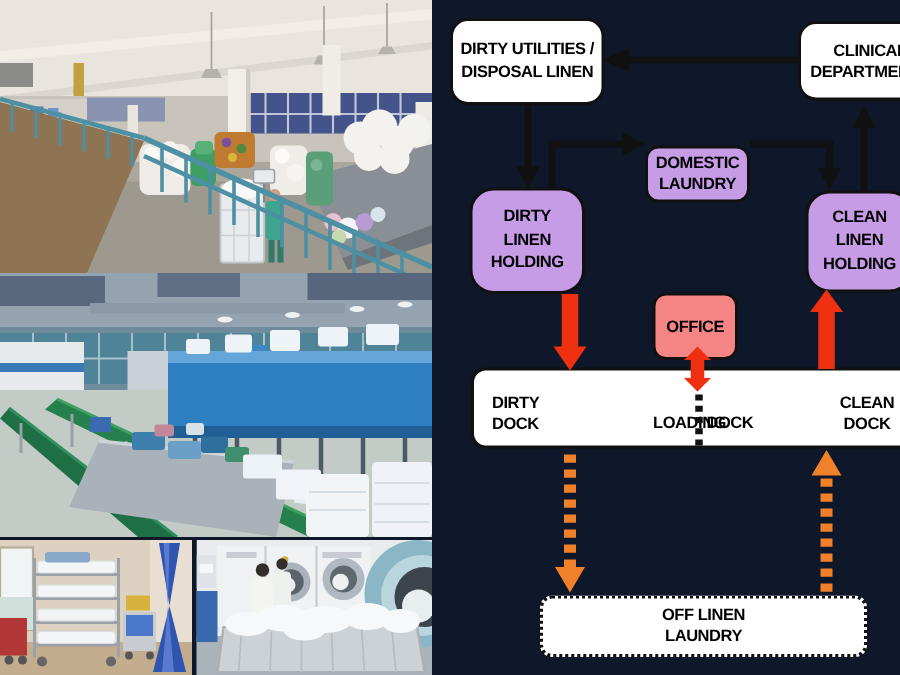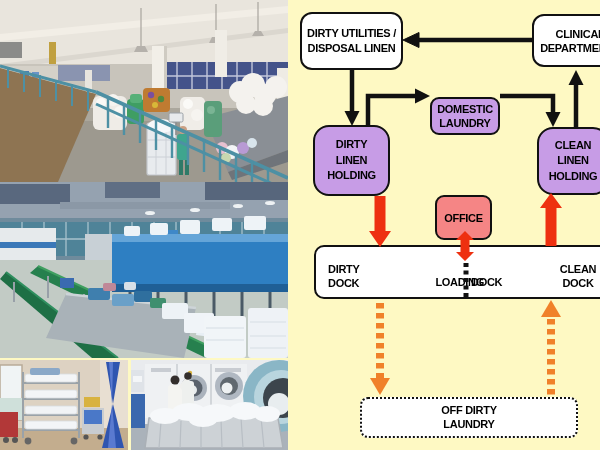--- a/index.html
+++ b/index.html
@@ -1,18 +1,18 @@
 <!DOCTYPE html>
 <html><head>
 <meta charset="utf-8">
 <style>
   html,body { margin:0; padding:0; background:#fff; }
   .stage {
     position:relative; width:600px; height:450px; overflow:hidden;
-    background:#fef9c3; font-family:"Liberation Sans", sans-serif;text-decoration:underline;
+    background:#0f172a; font-family:"Liberation Sans", sans-serif;text-decoration:underline;
     -webkit-font-smoothing:antialiased;
   }
   .photo { position:absolute; display:block; }
   .diagram { position:absolute; left:288px; top:0; width:312px; height:450px; }
   .arrows { position:absolute; left:0; top:0; width:312px; height:450px; }
   .arrows.front { pointer-events:none; z-index:3; }
   .arrows.back { z-index:1; }
   .node {
     position:absolute; z-index:2; box-sizing:border-box;
     border:2px solid #111; background:#fff; color:#000;
@@ -429,21 +429,21 @@
       </div>
       <div class="dock-label dl-loading">LOADING</div>
       <div class="dock-label dl-dock2">DOCK</div>
       <div class="dock-label dl-clean">
         <div>CLEAN</div>
         <div>DOCK</div>
       </div>
     </div>
 
     <div class="node n-offsite">
-      <span>OFF DIRTY</span>
+      <span>OFF LINEN</span>
       <span>LAUNDRY</span>
     </div>
 
     <svg class="arrows front" viewBox="0 0 312 450">
       <polygon points="86.5,196 97.5,196 97.5,231 103,231 92,247 81,231 86.5,231" fill="#ee3010"></polygon>
       <polygon points="263,193 274,208 268.5,208 268.5,246 257.5,246 257.5,208 252,208" fill="#ee3010"></polygon>
       <polygon points="177,231 186,240 181.5,240 181.5,252 186,252 177,261 168,252 172.5,252 172.5,240 168,240" fill="#ee3010"></polygon>
       <line x1="178" y1="263" x2="178" y2="297" stroke="#111" stroke-width="5" stroke-dasharray="4 3.5"></line>
       <g>
         <line x1="92" y1="303" x2="92" y2="378" stroke="#f0812a" stroke-width="8" stroke-dasharray="5.5 4.5"></line>

